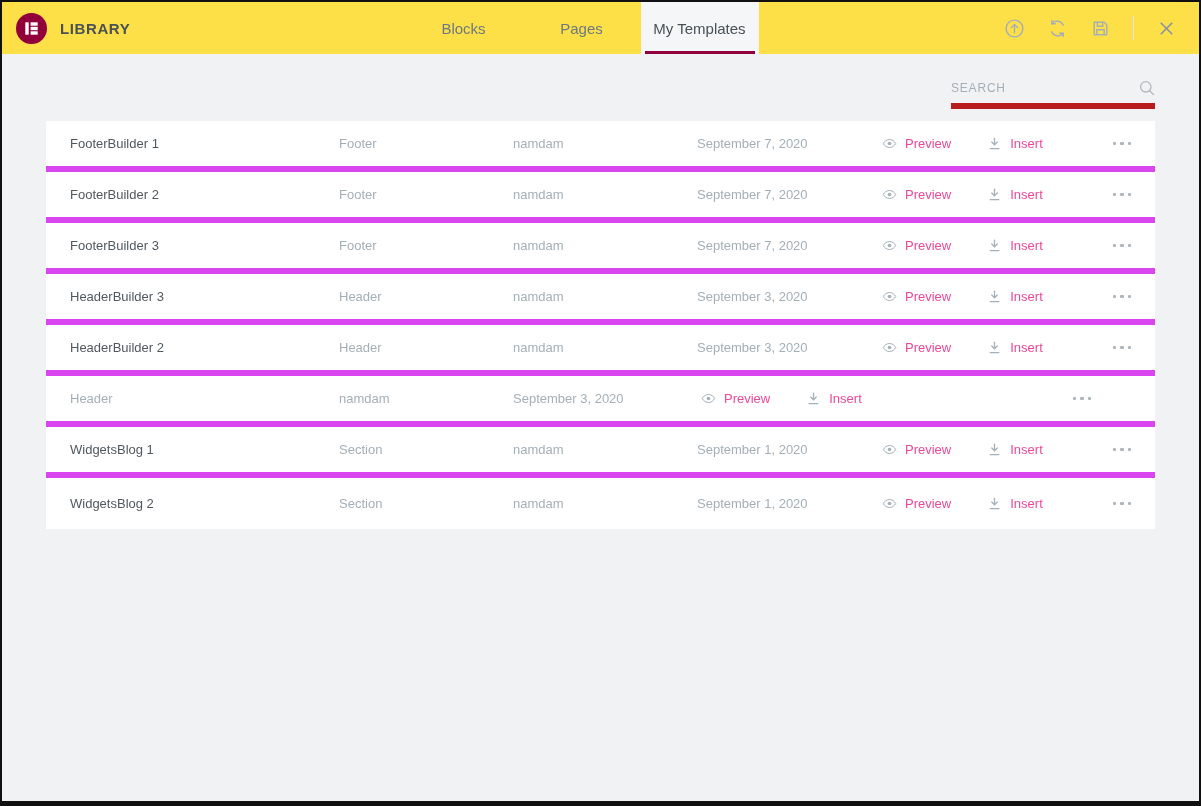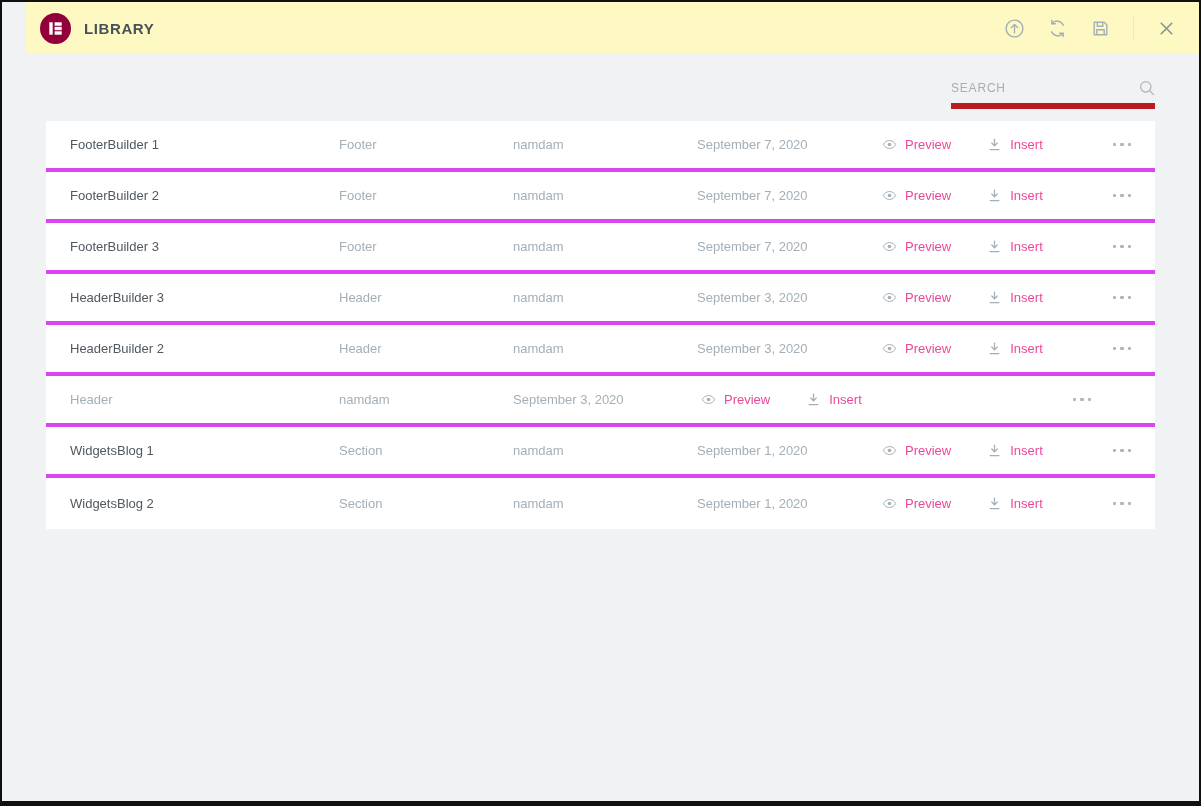--- a/index.html
+++ b/index.html
@@ -14,24 +14,23 @@
   .app {
     width:100%; height:100%;
     background:#f0f2f4;
     display:flex; flex-direction:column;
     overflow:hidden;
   }
 
   
   .modal-header {
     height:52px; flex:0 0 52px;
-    background:#fef9c3;
+    background:#fde047;
     display:flex; align-items:center;
     position:relative;
-    margin-left:24px;
   }
   .brand { display:flex; align-items:center; gap:13px; margin-left:14px; }
   .logo { width:31px; height:31px; display:block; }
   .brand-title {
     font-size:15px; font-weight:bold; color:#495157; letter-spacing:.6px;
   }
   .tabs {
     position:absolute; top:0; bottom:0;
     left:calc(50% - 19px); transform:translateX(-50%);
     display:flex; height:100%;
@@ -85,21 +84,21 @@
   .table-head {
     margin-top:28px; height:30px;
   }
   .table-head span {
     font-size:11px; font-weight:bold; letter-spacing:.5px;
     color:#a0abb2;
   }
   .table-body {
     margin-top:12px; background:#ffffff;
   }
-  .t-row { height:51px; border-bottom:4px solid #d946ef; }
+  .t-row { height:51px; border-bottom:6px solid #d946ef; }
   .t-row:last-child { border-bottom:none; }
   .cell-name  { font-size:13px; color:#50585f; }
   .cell-dim   { font-size:13px; color:#a4afb7; }
   .cell-actions { display:flex; align-items:center; gap:36px; padding-left:4px; }
   .action-btn {
     display:flex; align-items:center; gap:8px;
     font-size:13px; color:#ec4899; cursor:pointer;
     background:none; border:none; font-family:inherit; padding:0;
   }
   .action-glyph { width:15px; height:15px; display:block; }
@@ -123,20 +122,25 @@
         <svg class="logo" viewBox="0 0 31 31">
           <circle cx="15.5" cy="15.5" r="15.5" fill="#92003B"></circle>
           <rect x="9.3" y="9.3" width="3.4" height="12.4" fill="#ffffff"></rect>
           <rect x="14.6" y="9.3" width="7.1" height="3.4" fill="#ffffff"></rect>
           <rect x="14.6" y="13.8" width="7.1" height="3.4" fill="#ffffff"></rect>
           <rect x="14.6" y="18.3" width="7.1" height="3.4" fill="#ffffff"></rect>
         </svg>
         <span class="brand-title">LIBRARY</span>
       </div>
 
+      <div class="tabs">
+        <div class="tab">Blocks</div>
+        <div class="tab">Pages</div>
+        <div class="tab active">My Templates</div>
+      </div>
 
       <div class="header-tools">
         <svg class="tool-icon" viewBox="0 0 24 24" fill="none" stroke="#a4afb7" stroke-width="1.6">
           <circle cx="12" cy="12" r="9.6"></circle>
           <path d="M12 16.8V7.6" stroke-linecap="round"></path>
           <path d="M8.3 11L12 7.3 15.7 11" stroke-linecap="round" stroke-linejoin="round"></path>
         </svg>
         <svg class="tool-icon" viewBox="0 0 24 24" fill="none" stroke="#a4afb7" stroke-width="1.7">
           <path d="M18.6 8.2A7.6 7.6 0 0 0 5.6 6.5" stroke-linecap="round"></path>
           <path d="M5.4 15.8a7.6 7.6 0 0 0 13 1.7" stroke-linecap="round"></path>

